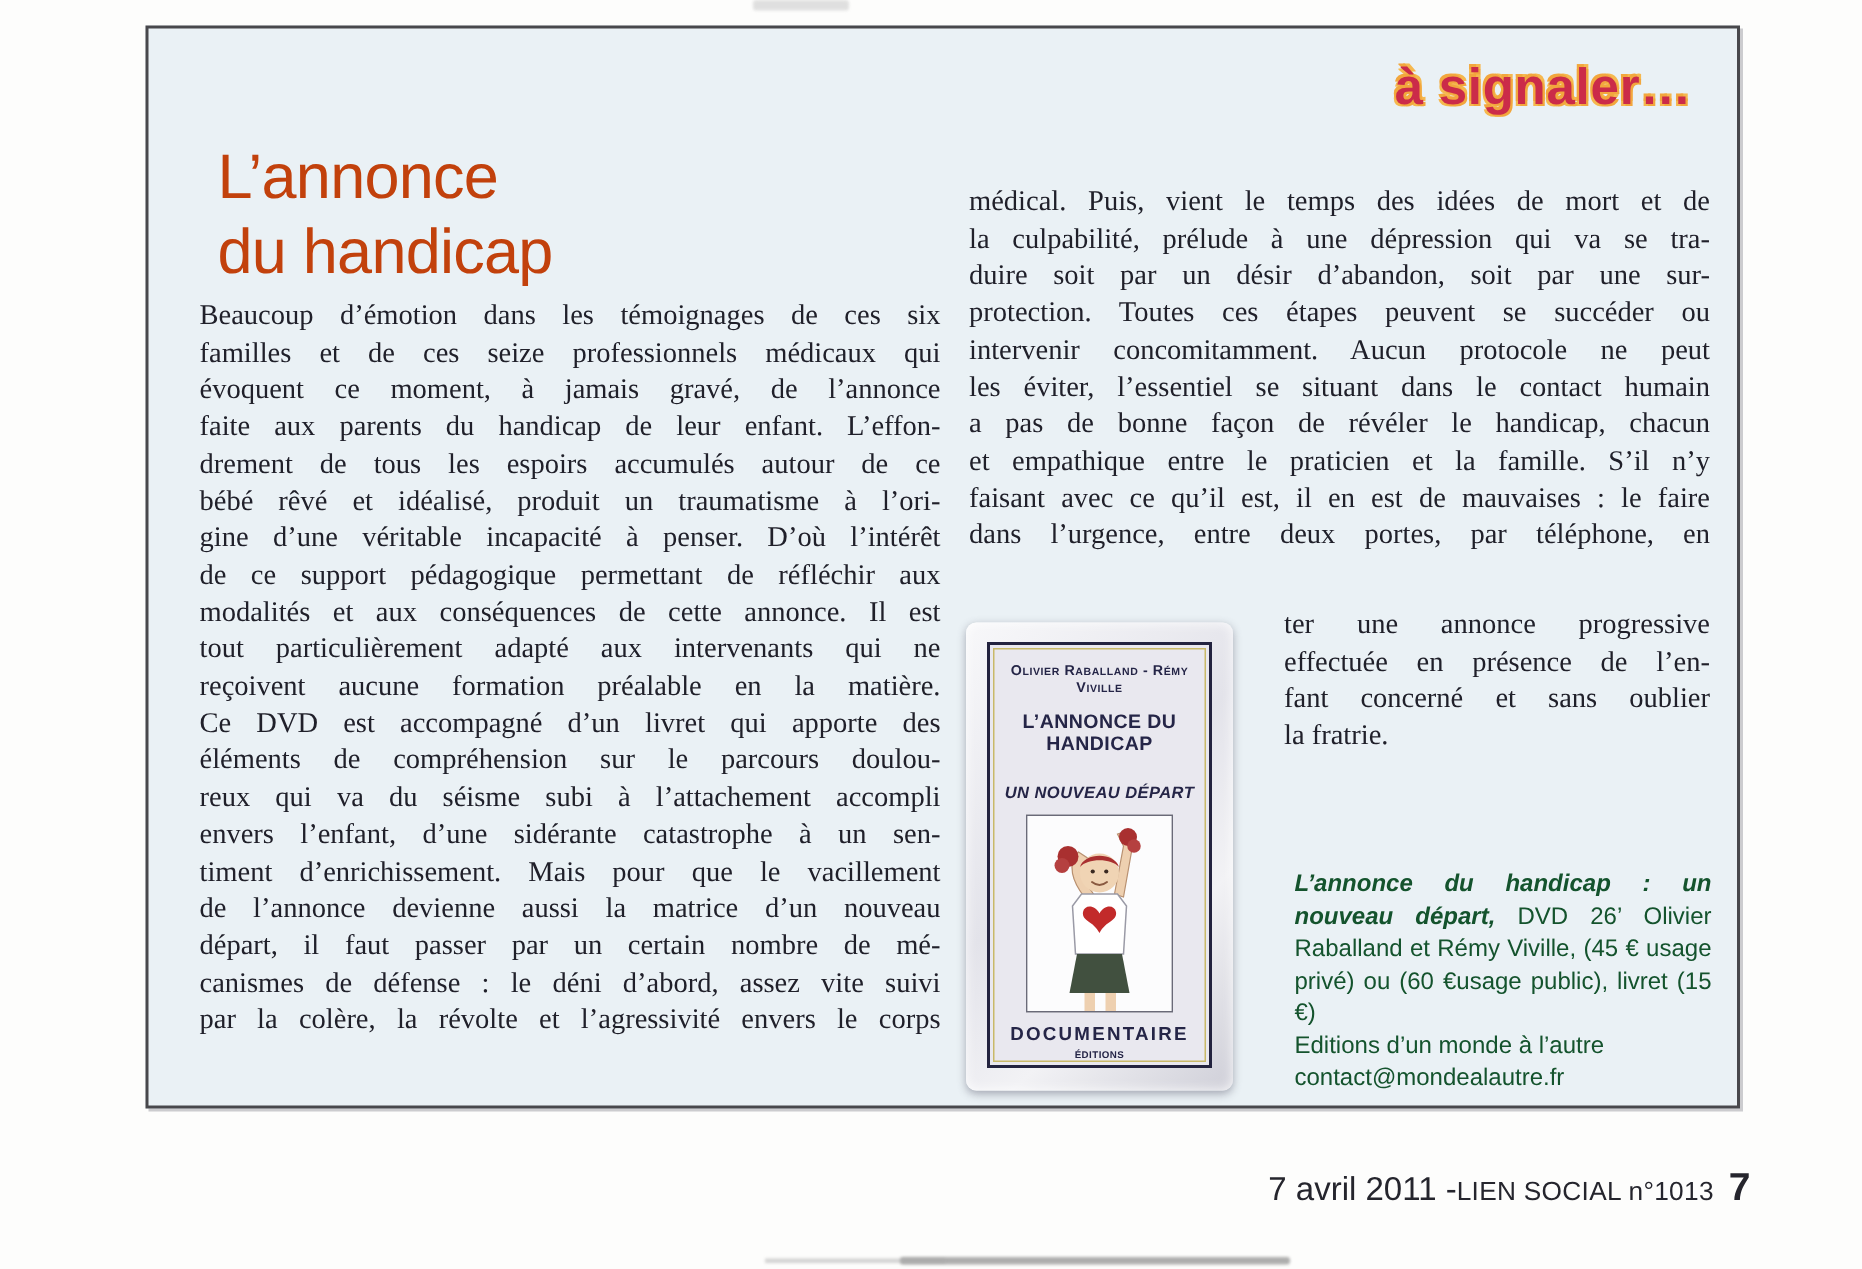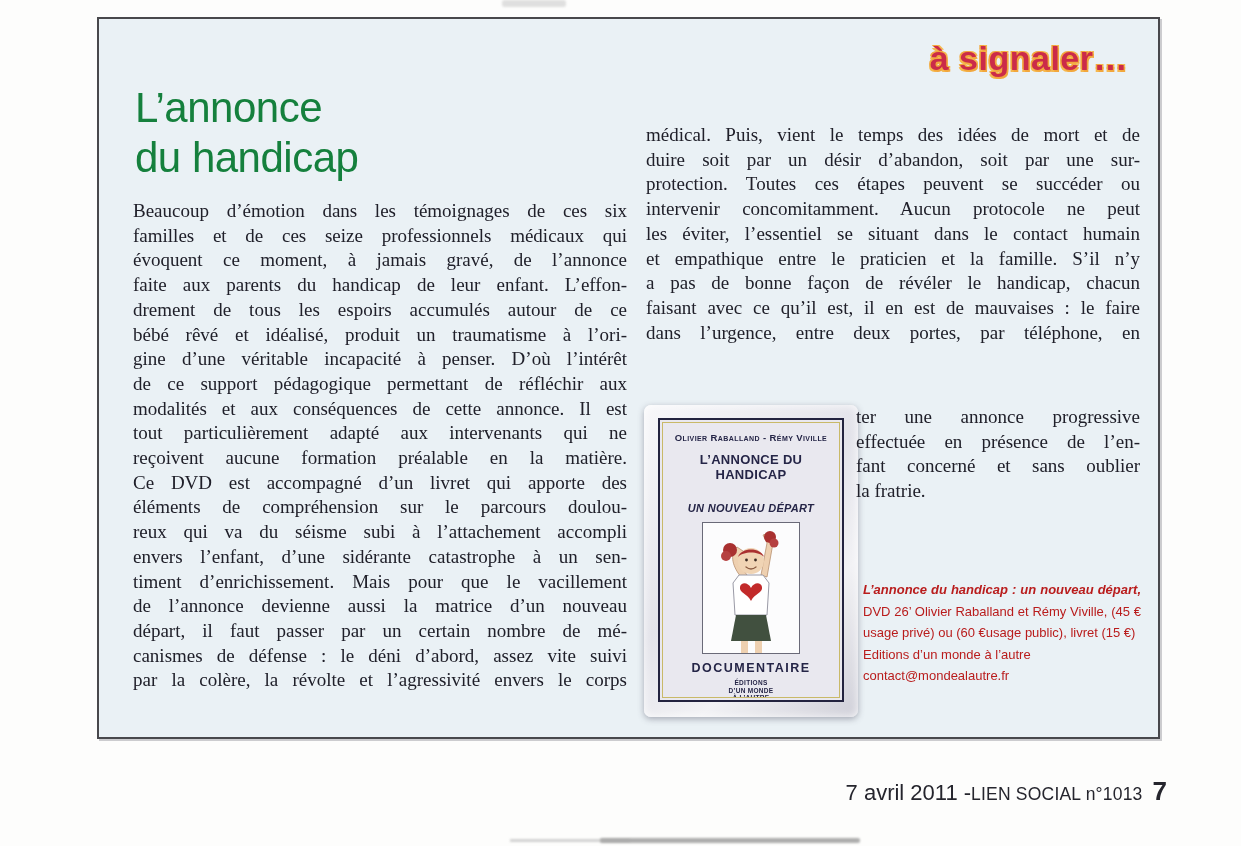--- a/index.html
+++ b/index.html
@@ -14,37 +14,37 @@
     border:2px solid #48484c;
     box-shadow:2px 2px 0 rgba(60,60,70,.25);
   }
   .section-label{
     position:absolute;top:20px;right:30px;
     font-size:34px;font-weight:700;letter-spacing:.5px;
     color:#cb2b49;
     text-shadow:1.5px 1.5px 0 #f2a73d,-1.5px -1.5px 0 #f2a73d,1.5px -1.5px 0 #f5b84f,-1.5px 1.5px 0 #f5b84f;
   }
   .article-title{
-    position:absolute;left:34px;top:62px;margin:2px;
+    position:absolute;left:34px;top:62px;margin:12px;
     font-size:42px;line-height:50px;font-weight:500;
-    color:#15803d;letter-spacing:-.5px;
+    color:#c2410c;letter-spacing:-.5px;
   }
   .coltext{
     position:absolute;
     font-family:"Liberation Serif","DejaVu Serif",serif;
     font-size:19px;line-height:24.7px;color:#20202a;
   }
   .col-left{left:34px;top:180px;width:494px;}
   .col-right-wide{left:547px;top:104px;width:494px;}
   .col-right-narrow{left:757px;top:386px;width:284px;}
   .jline{text-align:justify;text-align-last:justify;white-space:normal;}
   .jline-end{text-align-last:left;}
   
   .dvd{
-    position:absolute;left:545px;top:386px;width:178px;height:312px;margin:0;padding-left:36px;
+    position:absolute;left:545px;top:396px;width:178px;height:312px;margin:0;
   }
   .dvd-case{
     position:absolute;inset:0;border-radius:7px;
     background:linear-gradient(135deg,#f8f8fa 0%,#e3e3ea 45%,#f2f2f5 70%,#cfcfd8 100%);
     box-shadow:0 2px 6px rgba(80,80,100,.45), inset 0 0 8px rgba(255,255,255,.9);
   }
   .dvd-frame{
     position:absolute;left:14px;right:14px;top:13px;bottom:15px;
     border:2px solid #23233f;background:#e9e8ef;
   }
@@ -59,21 +59,21 @@
   .dvd-art{
     width:96px;height:130px;margin:8px auto 0;
     border:1px solid #6a6a78;background:#fcfcfd;
   }
   .dvd-art svg{display:block;width:100%;height:100%;}
   .dvd-genre{margin-top:7px;font-size:12.5px;font-weight:700;text-transform:uppercase;letter-spacing:1.5px;}
   .dvd-pub{margin-top:4px;font-size:6.5px;font-weight:700;text-transform:uppercase;line-height:7.5px;letter-spacing:.3px;display:inline-block;border-bottom:1px solid #252547;padding-bottom:1px;}
   
   .caption{
     position:absolute;left:764px;top:560px;width:278px;
-    font-size:13px;line-height:21.5px;color:#b91c1c;
+    font-size:16px;line-height:21.5px;color:#14532d;
   }
   .cap-par{margin:0 0 0 0;text-align:justify;}
   .cap-lead{font-weight:700;font-style:italic;}
   .cap-line{text-align:left;}
   
   .footer{
     position:absolute;right:74px;top:776px;
     display:flex;align-items:baseline;color:#25252d;
   }
   .footer .date{font-size:22px;text-align:center;}
@@ -113,26 +113,27 @@
         <div class="jline">envers l’enfant, d’une sidérante catastrophe à un sen-</div>
         <div class="jline">timent d’enrichissement. Mais pour que le vacillement</div>
         <div class="jline">de l’annonce devienne aussi la matrice d’un nouveau</div>
         <div class="jline">départ, il faut passer par un certain nombre de mé-</div>
         <div class="jline">canismes de défense : le déni d’abord, assez vite suivi</div>
         <div class="jline">par la colère, la révolte et l’agressivité envers le corps</div>
       </div>
 
     <div class="coltext col-right-wide">
         <div class="jline">médical. Puis, vient le temps des idées de mort et de</div>
+        <div class="jline">la culpabilité, prélude à une dépression qui va se tra-</div>
         <div class="jline">duire soit par un désir d’abandon, soit par une sur-</div>
         <div class="jline">protection. Toutes ces étapes peuvent se succéder ou</div>
         <div class="jline">intervenir concomitamment. Aucun protocole ne peut</div>
         <div class="jline">les éviter, l’essentiel se situant dans le contact humain</div>
+        <div class="jline">a pas de bonne façon de révéler le handicap, chacun</div>
         <div class="jline">et empathique entre le praticien et la famille. S’il n’y</div>
-        <div class="jline">a pas de bonne façon de révéler le handicap, chacun</div>
         <div class="jline">faisant avec ce qu’il est, il en est de mauvaises : le faire</div>
         <div class="jline">dans l’urgence, entre deux portes, par téléphone, en</div>
       </div>
 
     <figure class="dvd">
       <div class="dvd-case">
         <div class="dvd-frame">
           <div class="dvd-frame-inner">
             <div class="dvd-authors">Olivier Raballand - Rémy Viville</div>
             <div class="dvd-title">L’annonce du handicap</div>

